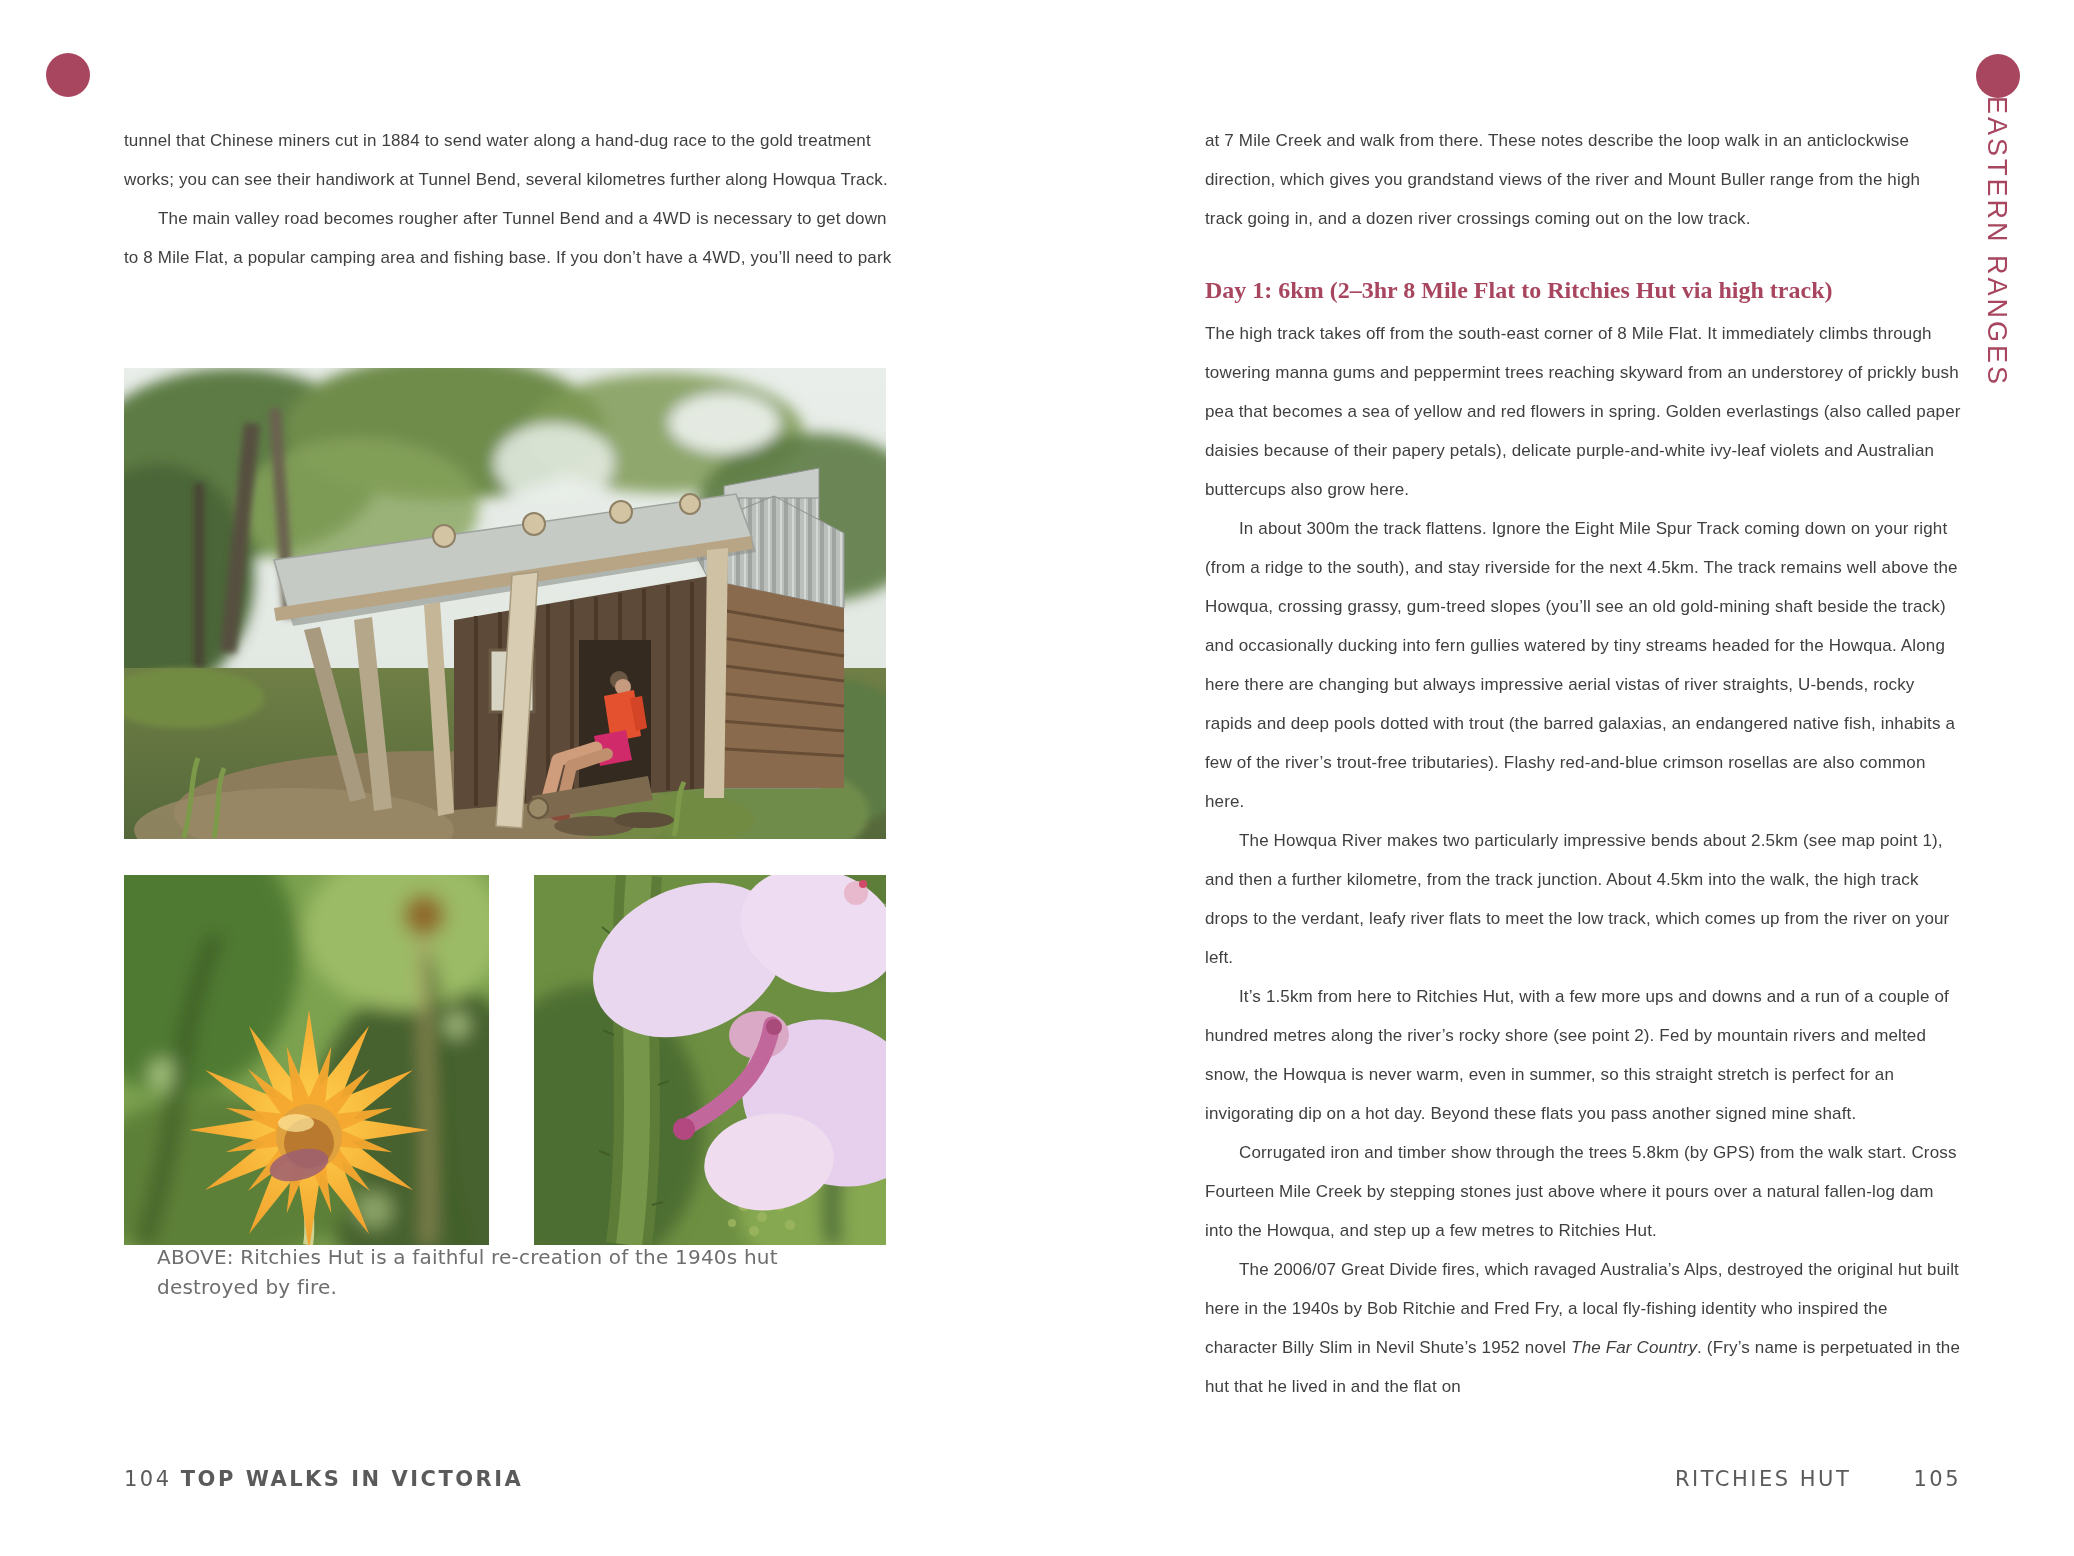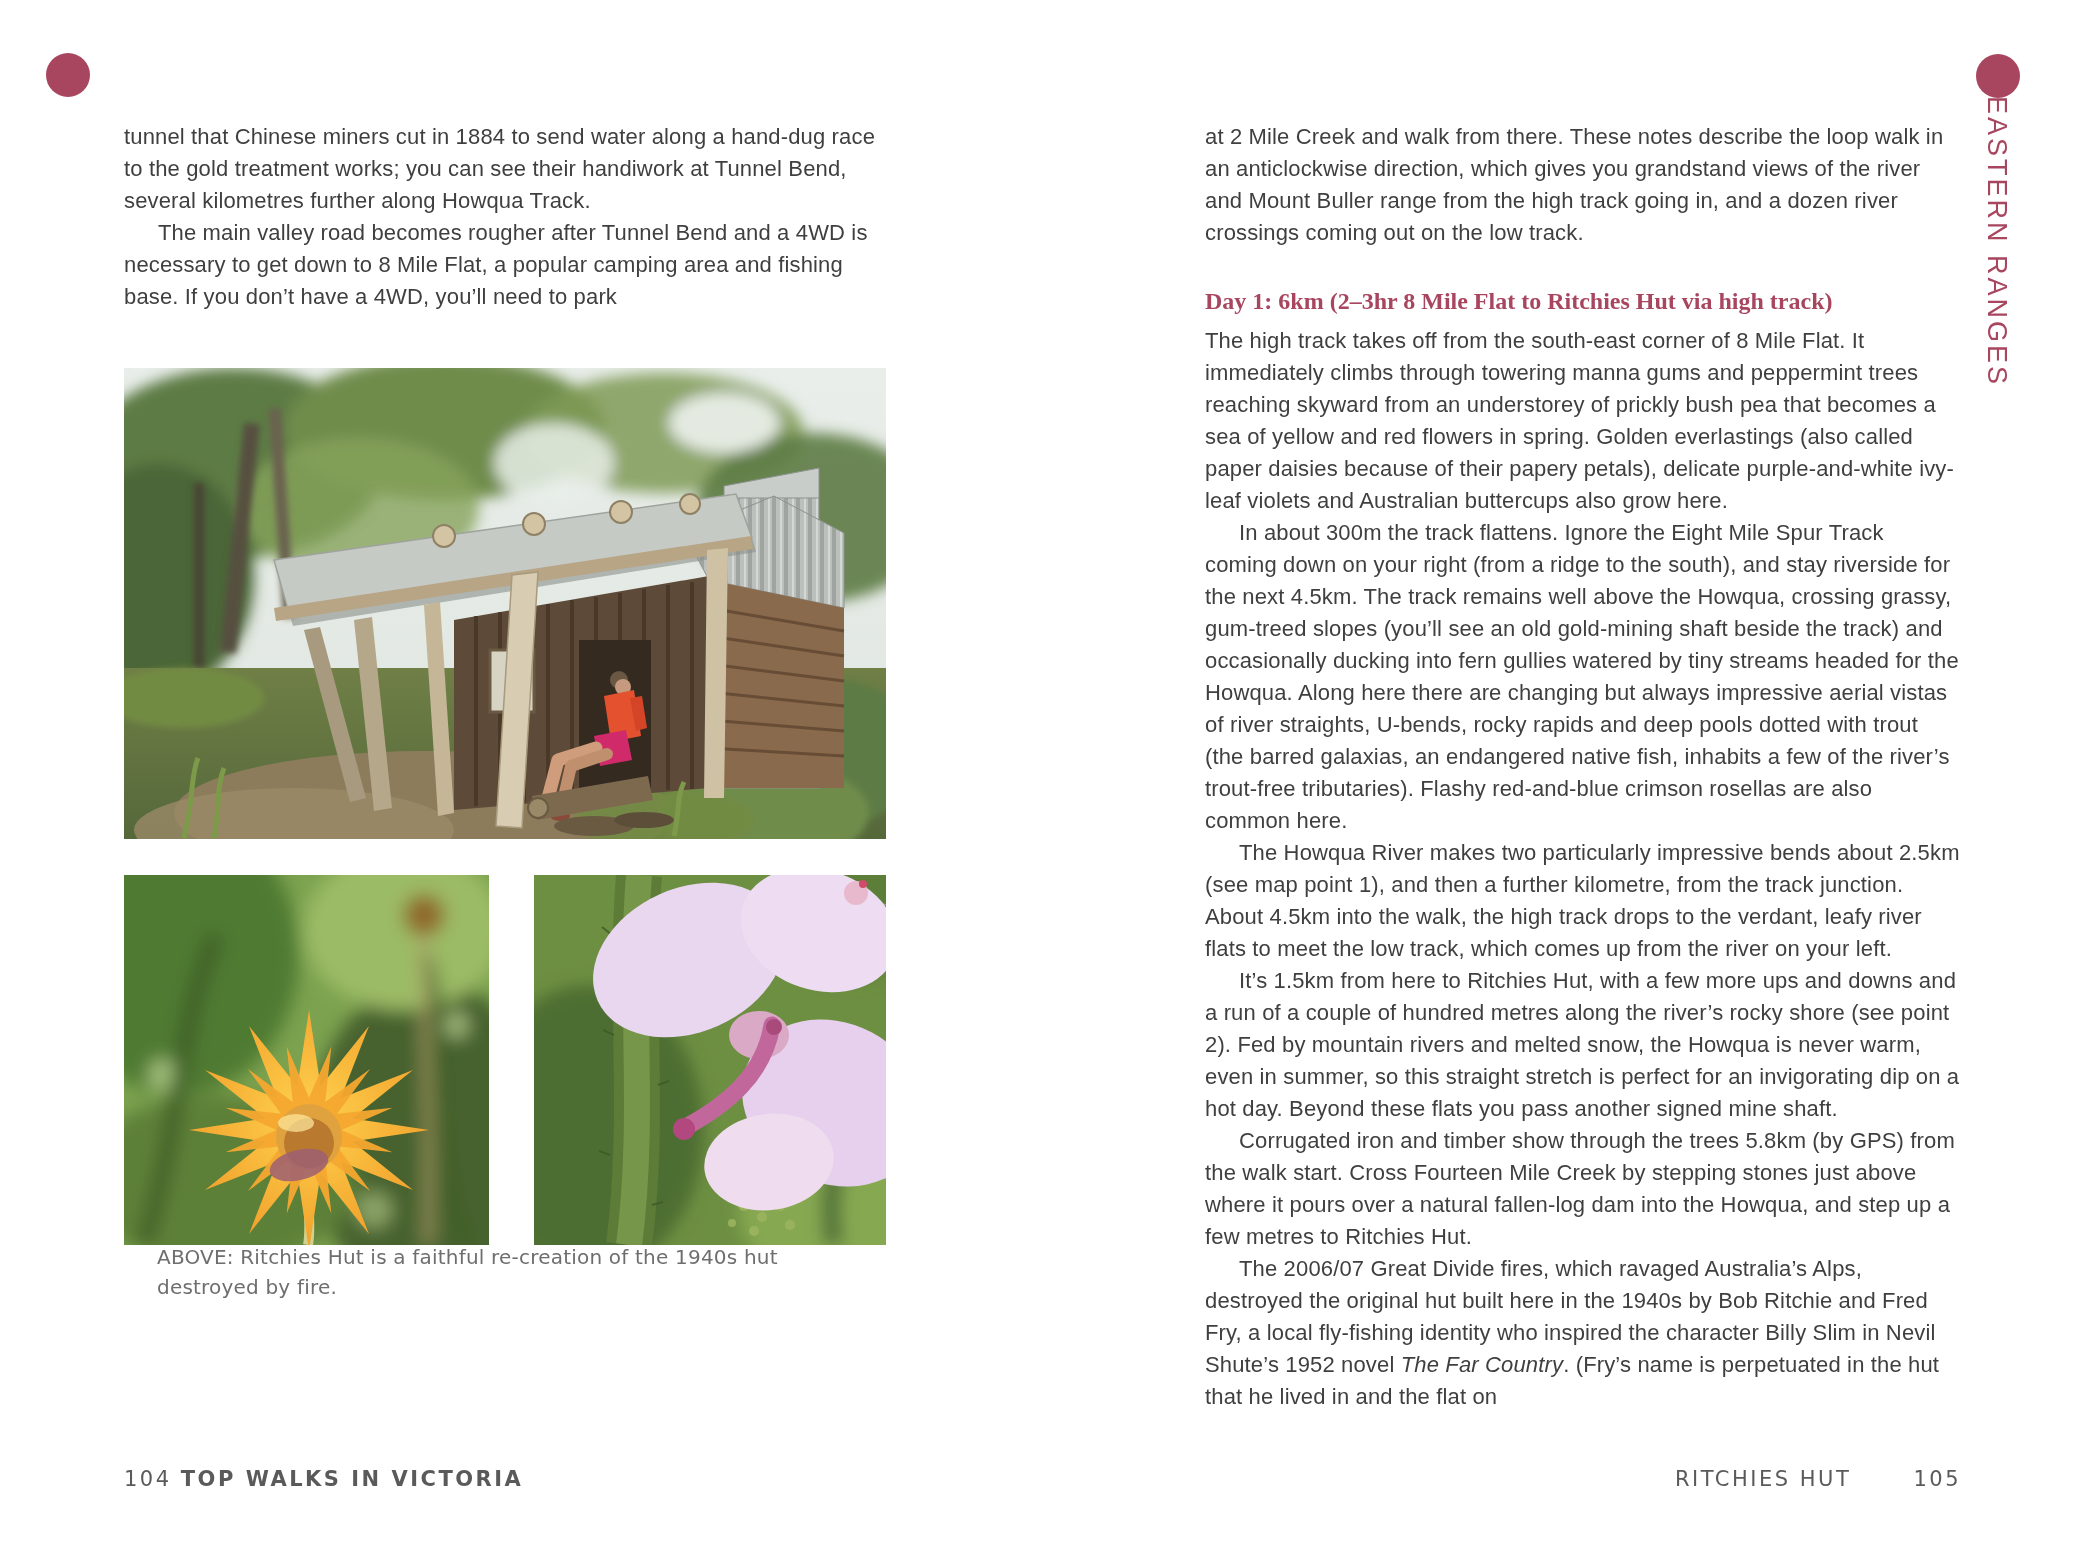--- a/index.html
+++ b/index.html
@@ -10,21 +10,21 @@
   
   .dot{position:absolute;width:44px;height:44px;border-radius:50%;background:var(--accent,#a8465f);}
   .dot-left{left:46px;top:53px;}
   .dot-right{left:1976px;top:54px;}
   
   .vtab{
     position:absolute;left:1981px;top:96px;writing-mode:vertical-rl;
     font-size:27px;letter-spacing:3px;color:var(--accent,#a8465f);font-weight:400;
   }
   
-  p{margin:0;font-size:22px;line-height:32px;letter-spacing:.15px;}
+  p{margin:0;font-size:17px;line-height:39px;letter-spacing:.15px;}
   .indent{text-indent:34px;}
   .left-body{position:absolute;left:124px;top:121px;width:772px;}
   .right-body{position:absolute;left:1205px;top:121px;width:756px;}
   .day-heading{
     margin:37px 0 9px 0;font-size:24px;line-height:30px;font-weight:700;
     color:var(--accent,#a8465f);white-space:nowrap;font-family:Liberation Serif, serif;
   }
   
   .photo{position:absolute;margin:0;overflow:hidden;background:#dfe3de;}
   .photo svg{display:block;width:100%;height:100%;}
@@ -267,21 +267,21 @@
   <div class="caption">
     <p>ABOVE: Ritchies Hut is a faithful re-creation of the 1940s hut destroyed by fire.</p>
   </div>
 
   <footer class="foot foot-left">
     <span class="pn">104</span>
     <span class="ft">TOP WALKS IN VICTORIA</span>
   </footer>
 
   <section class="right-body">
-    <p>at 2 Mile Creek and walk from there. These notes describe the loop walk in an anticlockwise direction, which gives you grandstand views of the river and Mount Buller range from the high track going in, and a dozen river crossings coming out on the low track.</p>
+    <p>at 7 Mile Creek and walk from there. These notes describe the loop walk in an anticlockwise direction, which gives you grandstand views of the river and Mount Buller range from the high track going in, and a dozen river crossings coming out on the low track.</p>
     <h2 class="day-heading">Day 1: 6km (2–3hr 8 Mile Flat to Ritchies Hut via high track)</h2>
     <p>The high track takes off from the south-east corner of 8 Mile Flat. It immediately climbs through towering manna gums and peppermint trees reaching skyward from an understorey of prickly bush pea that becomes a sea of yellow and red flowers in spring. Golden everlastings (also called paper daisies because of their papery petals), delicate purple-and-white ivy-leaf violets and Australian buttercups also grow here.</p>
     <p class="indent">In about 300m the track flattens. Ignore the Eight Mile Spur Track coming down on your right (from a ridge to the south), and stay riverside for the next 4.5km. The track remains well above the Howqua, crossing grassy, gum-treed slopes (you’ll see an old gold-mining shaft beside the track) and occasionally ducking into fern gullies watered by tiny streams headed for the Howqua. Along here there are changing but always impressive aerial vistas of river straights, U-bends, rocky rapids and deep pools dotted with trout (the barred galaxias, an endangered native fish, inhabits a few of the river’s trout-free tributaries). Flashy red-and-blue crimson rosellas are also common here.</p>
     <p class="indent">The Howqua River makes two particularly impressive bends about 2.5km (see map point 1), and then a further kilometre, from the track junction. About 4.5km into the walk, the high track drops to the verdant, leafy river flats to meet the low track, which comes up from the river on your left.</p>
     <p class="indent">It’s 1.5km from here to Ritchies Hut, with a few more ups and downs and a run of a couple of hundred metres along the river’s rocky shore (see point 2). Fed by mountain rivers and melted snow, the Howqua is never warm, even in summer, so this straight stretch is perfect for an invigorating dip on a hot day. Beyond these flats you pass another signed mine shaft.</p>
     <p class="indent">Corrugated iron and timber show through the trees 5.8km (by GPS) from the walk start. Cross Fourteen Mile Creek by stepping stones just above where it pours over a natural fallen-log dam into the Howqua, and step up a few metres to Ritchies Hut.</p>
     <p class="indent"><span>The 2006/07 Great Divide fires, which ravaged Australia’s Alps, destroyed the original hut built here in the 1940s by Bob Ritchie and Fred Fry, a local fly-fishing identity who inspired the character Billy Slim in Nevil Shute’s 1952 novel </span><i>The Far Country</i><span>. (Fry’s name is perpetuated in the hut that he lived in and the flat on</span></p>
   </section>
 
   <footer class="foot foot-right">

